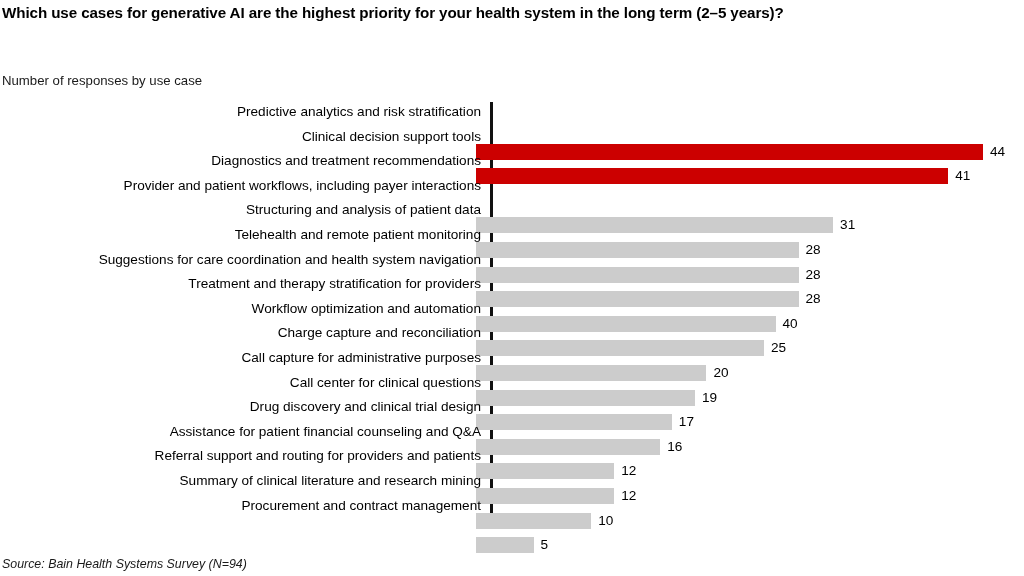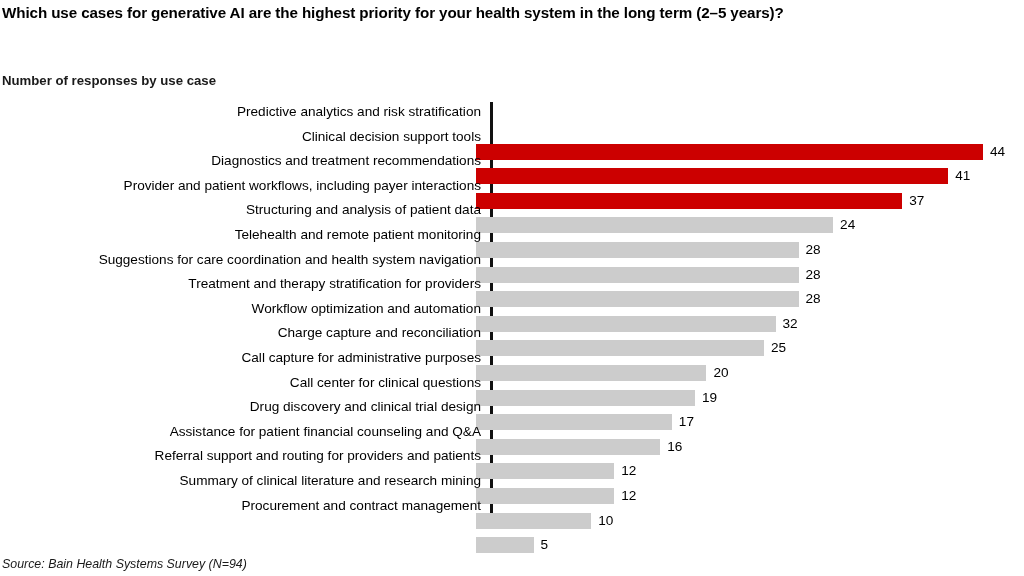--- a/index.html
+++ b/index.html
@@ -32,21 +32,21 @@
     font-weight: bold;
     line-height: 21px;
     letter-spacing: -0.1px;
     color: #000000;
   }
   .subtitle {
     position: absolute;
     left: 2px;
     top: 72px;
     font-size: 13.2px;
-    font-weight: bold;
+    font-weight: normal;
     line-height: 17px;
     color: #1a1a1a;
   }
 
   
   .plot {
     position: absolute;
     left: 0px;
     top: 100px;
     width: 1024px;
@@ -138,30 +138,26 @@
         </div>
         <div class="row">
           <div class="cat-label">Clinical decision support tools</div>
           <div class="bar-wrap">
             <div class="bar red" style="width: 472.32px;"></div>
             <div class="val-label">41</div>
           </div>
         </div>
         <div class="row">
           <div class="cat-label">Diagnostics and treatment recommendations</div>
-          <div class="bar-wrap">
-            <div class="bar red" style="width: 426.24px;"></div>
-            <div class="val-label">37</div>
-          </div>
         </div>
         <div class="row">
           <div class="cat-label">Provider and patient workflows, including payer interactions</div>
           <div class="bar-wrap">
             <div class="bar gray" style="width: 357.12px;"></div>
-            <div class="val-label">24</div>
+            <div class="val-label">31</div>
           </div>
         </div>
         <div class="row">
           <div class="cat-label">Structuring and analysis of patient data</div>
           <div class="bar-wrap">
             <div class="bar gray" style="width: 322.56px;"></div>
             <div class="val-label">28</div>
           </div>
         </div>
         <div class="row">
@@ -175,21 +171,21 @@
           <div class="cat-label">Suggestions for care coordination and health system navigation</div>
           <div class="bar-wrap">
             <div class="bar gray" style="width: 322.56px;"></div>
             <div class="val-label">28</div>
           </div>
         </div>
         <div class="row">
           <div class="cat-label">Treatment and therapy stratification for providers</div>
           <div class="bar-wrap">
             <div class="bar gray" style="width: 299.52px;"></div>
-            <div class="val-label">32</div>
+            <div class="val-label">40</div>
           </div>
         </div>
         <div class="row">
           <div class="cat-label">Workflow optimization and automation</div>
           <div class="bar-wrap">
             <div class="bar gray" style="width: 288px;"></div>
             <div class="val-label">25</div>
           </div>
         </div>
         <div class="row">

